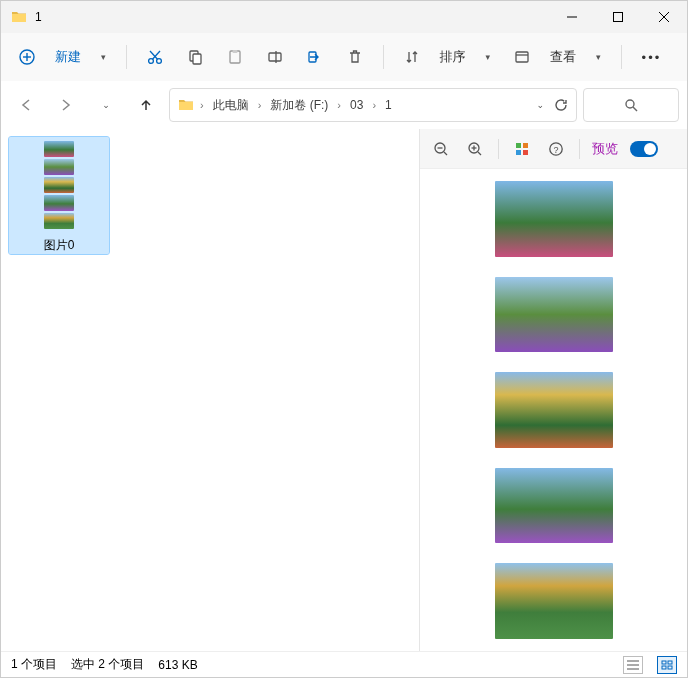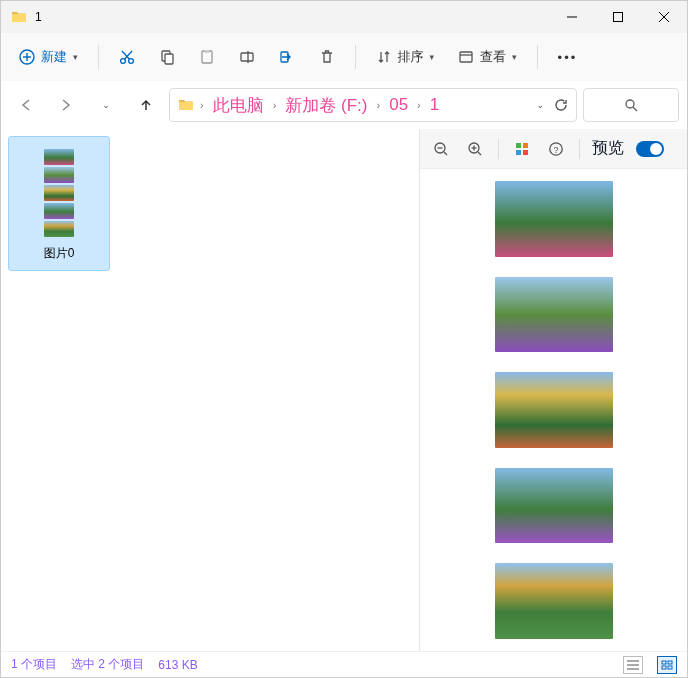--- a/index.html
+++ b/index.html
@@ -7,58 +7,58 @@
 
 
 .titlebar { height: 32px; display: flex; align-items: center; background: #f3f3f3; }
 .titlebar .icon { width: 16px; height: 16px; margin-left: 10px; }
 .titlebar .title { margin-left: 8px; font-size: 12px; color: #000; flex: 1; }
 .titlebar .winctl { display: flex; }
 .titlebar .winbtn { width: 46px; height: 32px; display: flex; align-items: center; justify-content: center; color: #000; }
 
 
 .toolbar { height: 48px; display: flex; align-items: center; padding: 0 8px; background: #f9f9f9; gap: 4px; }
-.tbtn { height: 36px; display: flex; align-items: center; padding: 0 10px; border-radius: 4px; color: #333; font-size: 13px; gap: 6px; }
+.tbtn { height: 36px; display: flex; align-items: center; padding: 0 10px; border-radius: 4px; color: #333; font-size: 13px; gap: 20px; }
 .tsep { width: 1px; height: 24px; background: #dddddd; margin: 0 6px; }
 .new-btn { color: #0067c0; }
 .chev { font-size: 9px; color: #555; }
 
 
 .addrrow { height: 48px; display: flex; align-items: center; padding: 0 8px; gap: 6px; background: #ffffff; }
 .navbtn { width: 34px; height: 34px; display: flex; align-items: center; justify-content: center; color: #888; border-radius: 4px; }
 .navbtn.enabled { color: #333; }
 .addrbox { flex: 1; height: 34px; border: 1px solid #dcdcdc; border-radius: 4px; display: flex; align-items: center; padding: 0 8px; gap: 6px; background: #fff; }
 .addricon { width: 16px; height: 16px; }
-.crumb { font-size: 17px; color: #ec4899; padding: 2px 3px; border-radius: 2px; }
+.crumb { font-size: 12px; color: #404040; padding: 2px 3px; border-radius: 2px; }
 .crumbsep { font-size: 11px; color: #777; }
 .addr-right { margin-left: auto; display: flex; gap: 10px; align-items: center; color: #555; }
 .searchbox { width: 96px; height: 34px; border: 1px solid #dcdcdc; border-radius: 4px; display: flex; align-items: center; justify-content: center; color: #666; }
 
 
 .content { flex: 1; display: flex; overflow: hidden; }
 .filearea { flex: 1; padding: 8px; overflow: auto; background: #ffffff; }
-.fileitem { width: 100px; display: flex; flex-direction: column; align-items: center; padding: 8px; }
+.fileitem { width: 100px; display: flex; flex-direction: column; align-items: center; padding: 0; }
 .fileitem.selected { background: #cce8ff; border-radius: 2px; outline: 1px solid #99d1ff; }
 .thumb { width: 80px; height: 96px; display: flex; flex-direction: column; gap: 2px; justify-content: center; align-items: center; }
 .thumb .strip { width: 30px; height: 16px; border-radius: 1px; }
 .filelabel { font-size: 12px; margin-top: 4px; text-align: center; }
 
 
 .preview { width: 268px; border-left: 1px solid #e5e5e5; display: flex; flex-direction: column; background: #ffffff; }
 .preview-toolbar { height: 40px; background: #f6f6f6; display: flex; align-items: center; padding: 0 10px; gap: 12px; border-bottom: 1px solid #eeeeee; }
 .pticon { width: 22px; height: 22px; display: flex; align-items: center; justify-content: center; color: #555; border-radius: 4px; }
 .ptsep { width: 1px; height: 20px; background: #dddddd; }
-.ptlabel { font-size: 16px; color: #0f172a; }
+.ptlabel { font-size: 13px; color: #a21caf; }
 .toggle { width: 28px; height: 16px; border-radius: 8px; background: #0067c0; position: relative; }
 .toggle::after { content: ""; position: absolute; width: 12px; height: 12px; background: #fff; border-radius: 50%; top: 2px; right: 2px; }
 .preview-body { flex: 1; overflow: auto; padding: 12px 0; display: flex; flex-direction: column; align-items: center; gap: 20px; }
 .pimg { width: 118px; height: 80px; border-radius: 1px; }
 
 
-.statusbar { height: 26px; display: flex; align-items: center; padding: 0 10px; font-size: 12px; color: #8b5cf6; gap: 14px; background: #ffffff; border-top: 1px solid #eeeeee; }
+.statusbar { height: 26px; display: flex; align-items: center; padding: 0 10px; font-size: 12px; color: #000000; gap: 14px; background: #ffffff; border-top: 1px solid #eeeeee; }
 .statusbar .spacer { flex: 1; }
 .viewbtn { width: 20px; height: 18px; border: 1px solid #bdbdbd; display: flex; align-items: center; justify-content: center; font-size: 10px; color: #555; }
 .viewbtn.active { border-color: #0067c0; background: #e5f1fb; }
 
 
 .folder-yellow { fill: #ffd76b; }
 .folder-yellow-d { fill: #e6b94a; }
 
 
 .paint1 { background: linear-gradient(180deg, #7fb7e6 0%, #3b7a3a 55%, #c94e7e 100%); }
@@ -189,21 +189,21 @@
   <div class="addrbox">
     <svg class="addricon" viewBox="0 0 16 16">
         <path class="folder-yellow-d" d="M1 3h5l1.5 1.5H15v1H1z"></path>
         <path class="folder-yellow" d="M1 5h14v8H1z"></path>
       </svg>
     <span class="crumbsep">›</span>
     <span class="crumb">此电脑</span>
     <span class="crumbsep">›</span>
     <span class="crumb">新加卷 (F:)</span>
     <span class="crumbsep">›</span>
-    <span class="crumb">05</span>
+    <span class="crumb">03</span>
     <span class="crumbsep">›</span>
     <span class="crumb">1</span>
     <div class="addr-right">
       <span class="chev">⌄</span>
       <svg width="14" height="14">
           <path d="M12 7a5 5 0 1 1-1.8-3.8M12 2v3h-3" fill="none" stroke="#555" stroke-width="1.4"></path>
         </svg>
     </div>
   </div>
 

